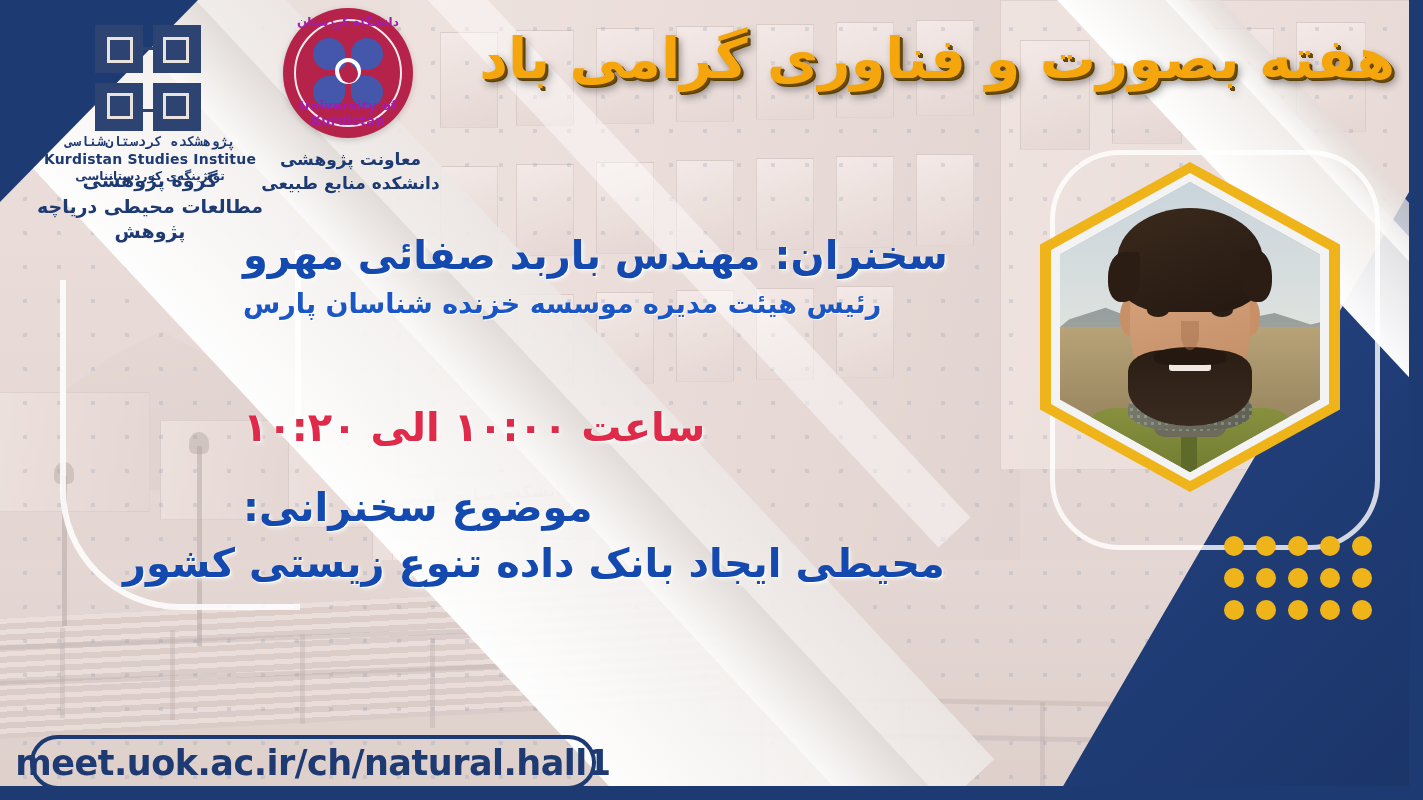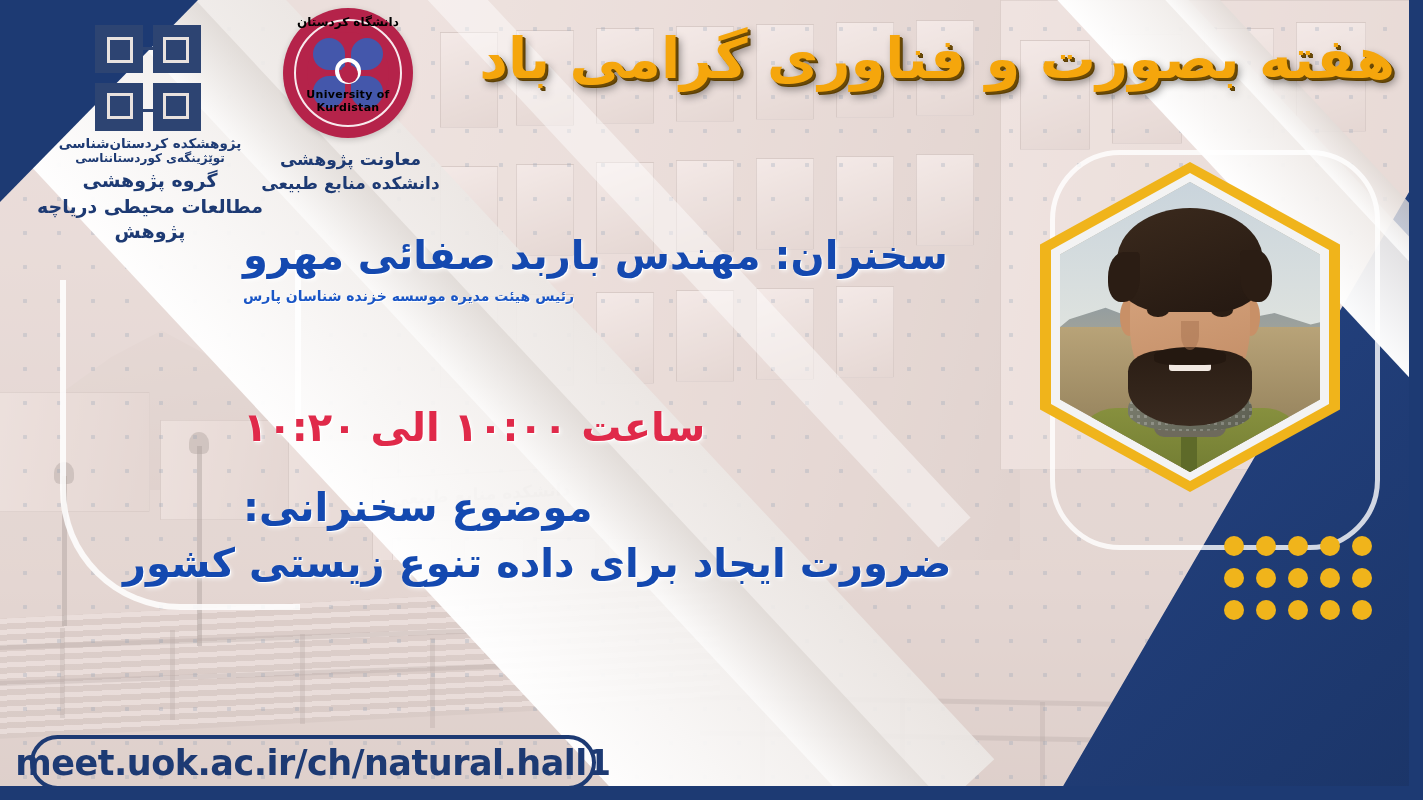--- a/index.html
+++ b/index.html
@@ -90,54 +90,54 @@
   
   .hex-outline{position:absolute;left:1050px;top:150px;width:330px;height:400px;
     border:5px solid rgba(255,255,255,.80);border-radius:70px;transform:rotate(0deg);}
 
   
   .logo-ksi{position:absolute;left:95px;top:25px;width:108px;height:108px;}
   .ksi-q{position:absolute;width:48px;height:48px;background:#2d4472;}
   .ksi-q .inner{position:absolute;border:3px solid #e9e2de;}
   .ksi-lbl{position:absolute;left:10px;top:135px;width:280px;text-align:center;
     color:#1d3a73;line-height:1.22;}
-  .ksi-fa{font-size:13.5px;font-weight:700;}
+  .ksi-fa{font-size:13.5px;font-weight:700;font-family:Liberation Mono, monospace;}
   .ksi-en{font-size:14px;font-weight:600;letter-spacing:.2px;}
   .ksi-ku{font-size:12px;font-weight:700;}
   .ksi-group{position:absolute;left:0px;top:168px;width:300px;text-align:center;
     color:#1d3a73;font-size:19px;font-weight:700;line-height:1.35;}
 
   .logo-uok{position:absolute;left:283px;top:8px;width:130px;height:130px;}
   .uok-ring{position:absolute;inset:0;border-radius:50%;background:#b5234a;
     box-shadow:0 2px 6px rgba(0,0,0,.18);}
   .uok-ring2{position:absolute;inset:11px;border-radius:50%;border:2px solid rgba(255,255,255,.9);}
   .uok-core{position:absolute;inset:24px;border-radius:50%;background:#b5234a;}
   .uok-pet{position:absolute;background:#4457ab;}
-  .uok-txt-top,.uok-txt-bot{position:absolute;left:0;right:0;text-align:center;color:#000000;
+  .uok-txt-top,.uok-txt-bot{position:absolute;left:0;right:0;text-align:center;color:#a21caf;
     font-weight:700;}
   .uok-txt-top{top:7px;font-size:12px;}
-  .uok-txt-bot{bottom:24px;font-size:11px;letter-spacing:.3px;text-align:center;}
+  .uok-txt-bot{bottom:10px;font-size:13px;letter-spacing:.3px;text-align:center;}
   .uok-lbl{position:absolute;left:243px;top:148px;width:215px;text-align:center;
     color:#1d3a73;font-size:17px;font-weight:700;line-height:1.4;}
 
   
   .headline{position:absolute;right:28px;top:24px;width:880px;text-align:left;
     font-size:56px;font-weight:700;color:#f5a60c;line-height:1.25;
     direction:rtl;
     text-shadow:
       2px 2px 0 #6b4a06, 3px 3px 0 #5b3f05,
       4px 5px 9px rgba(0,0,0,.45);
     white-space:nowrap;}
 
   
   .speaker-line{position:absolute;right:420px;top:232px;width:760px;text-align:left;
     direction:rtl;font-size:40px;font-weight:700;color:#1449b0;
     text-shadow:1px 1px 0 #fff,2px 2px 4px rgba(255,255,255,.7);white-space:nowrap;}
   .speaker-sub{position:absolute;right:420px;top:288px;width:760px;text-align:left;
-    direction:rtl;font-size:14px;font-weight:700;color:#1a56c6;
+    direction:rtl;font-size:27px;font-weight:700;color:#1a56c6;
     text-shadow:1px 1px 0 #fff;white-space:nowrap;}
 
   .time-1{position:absolute;right:420px;top:348px;width:760px;text-align:left;
     direction:rtl;font-size:40px;font-weight:700;color:#e02a4a;
     text-shadow:1px 1px 0 #fff,2px 2px 4px rgba(255,255,255,.65);white-space:nowrap;}
   .time-2{position:absolute;right:420px;top:404px;width:760px;text-align:left;
     direction:rtl;font-size:40px;font-weight:700;color:#e02a4a;
     text-shadow:1px 1px 0 #fff,2px 2px 4px rgba(255,255,255,.65);white-space:nowrap;}
 
   .topic-1{position:absolute;right:420px;top:484px;width:760px;text-align:left;
@@ -325,20 +325,21 @@
     </div>
     <div class="ksi-q" style="left:58px;top:58px;">
       <div class="inner" style="left:10px;top:10px;width:26px;height:26px;"></div>
     </div>
     <div style="position:absolute;left:44px;top:22px;width:20px;height:3px;background:#2d4472;"></div>
     <div style="position:absolute;left:44px;top:84px;width:20px;height:3px;background:#2d4472;"></div>
   </div>
 
   <div class="ksi-lbl">
     <div class="ksi-fa">پژوهشکده کردستان‌شناسی</div>
+    <div class="ksi-en">Kurdistan Studies Institue</div>
     <div class="ksi-ku">توێژینگەی کوردستانناسی</div>
   </div>
 
   <div class="ksi-group">
     <div>گروه پژوهشی</div>
     <div>مطالعات محیطی دریاچه پژوهش</div>
   </div>
 
   <div class="logo-uok">
     <div class="uok-ring"></div>
@@ -361,21 +362,21 @@
   </div>
 
   <div class="headline">هفته بصورت و فناوری گرامی باد</div>
 
   <div class="speaker-line">سخنران: مهندس باربد صفائی مهرو</div>
   <div class="speaker-sub">رئیس هیئت مدیره موسسه خزنده شناسان پارس</div>
 
   <div class="time-2">ساعت ۱۰:۰۰ الی ۱۰:۲۰</div>
 
   <div class="topic-1">موضوع سخنرانی:</div>
-  <div class="topic-2">ضرورت ایجاد برای داده تنوع زیستی کشور</div>
+  <div class="topic-2">محیطی ایجاد بانک داده تنوع زیستی کشور</div>
 
   <div class="link-box">
     <span>meet.uok.ac.ir/ch/natural.hall1</span>
   </div>
 
   <div class="hexwrap">
     <div class="hex hex-gold"></div>
     <div class="hex hex-white"></div>
     <div class="hex hex-photo">
       <div class="ph-sky"></div>

